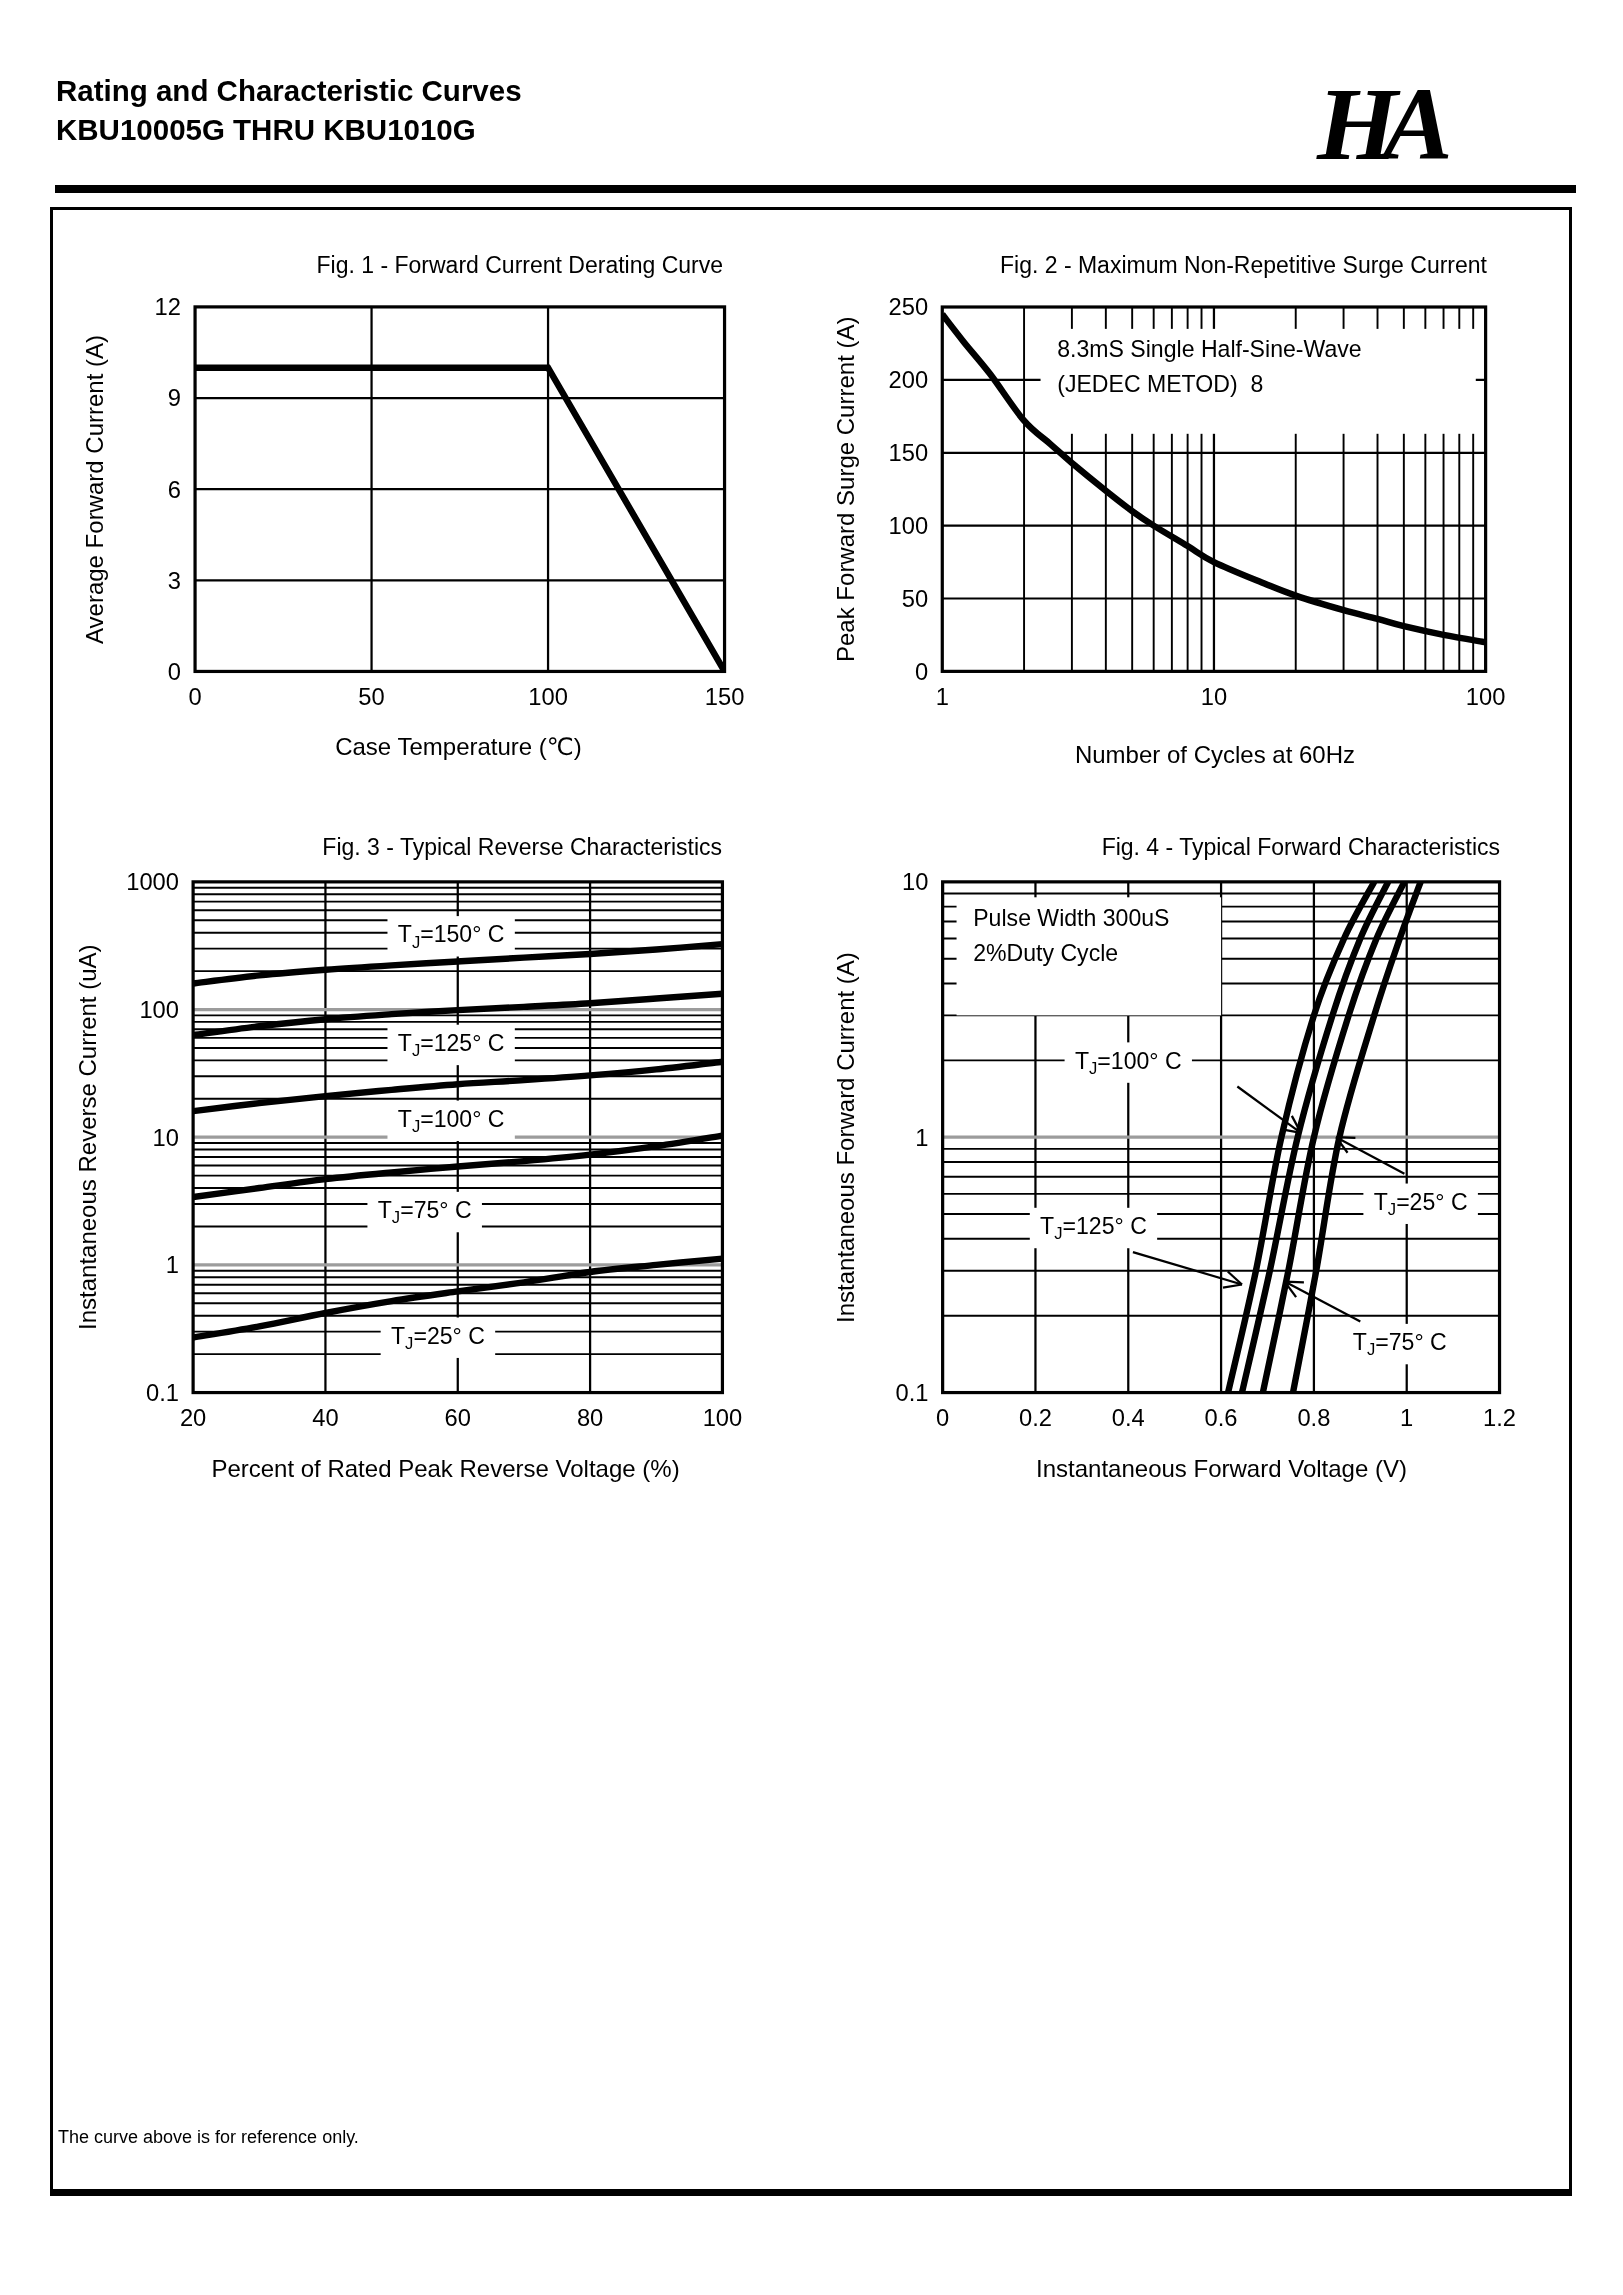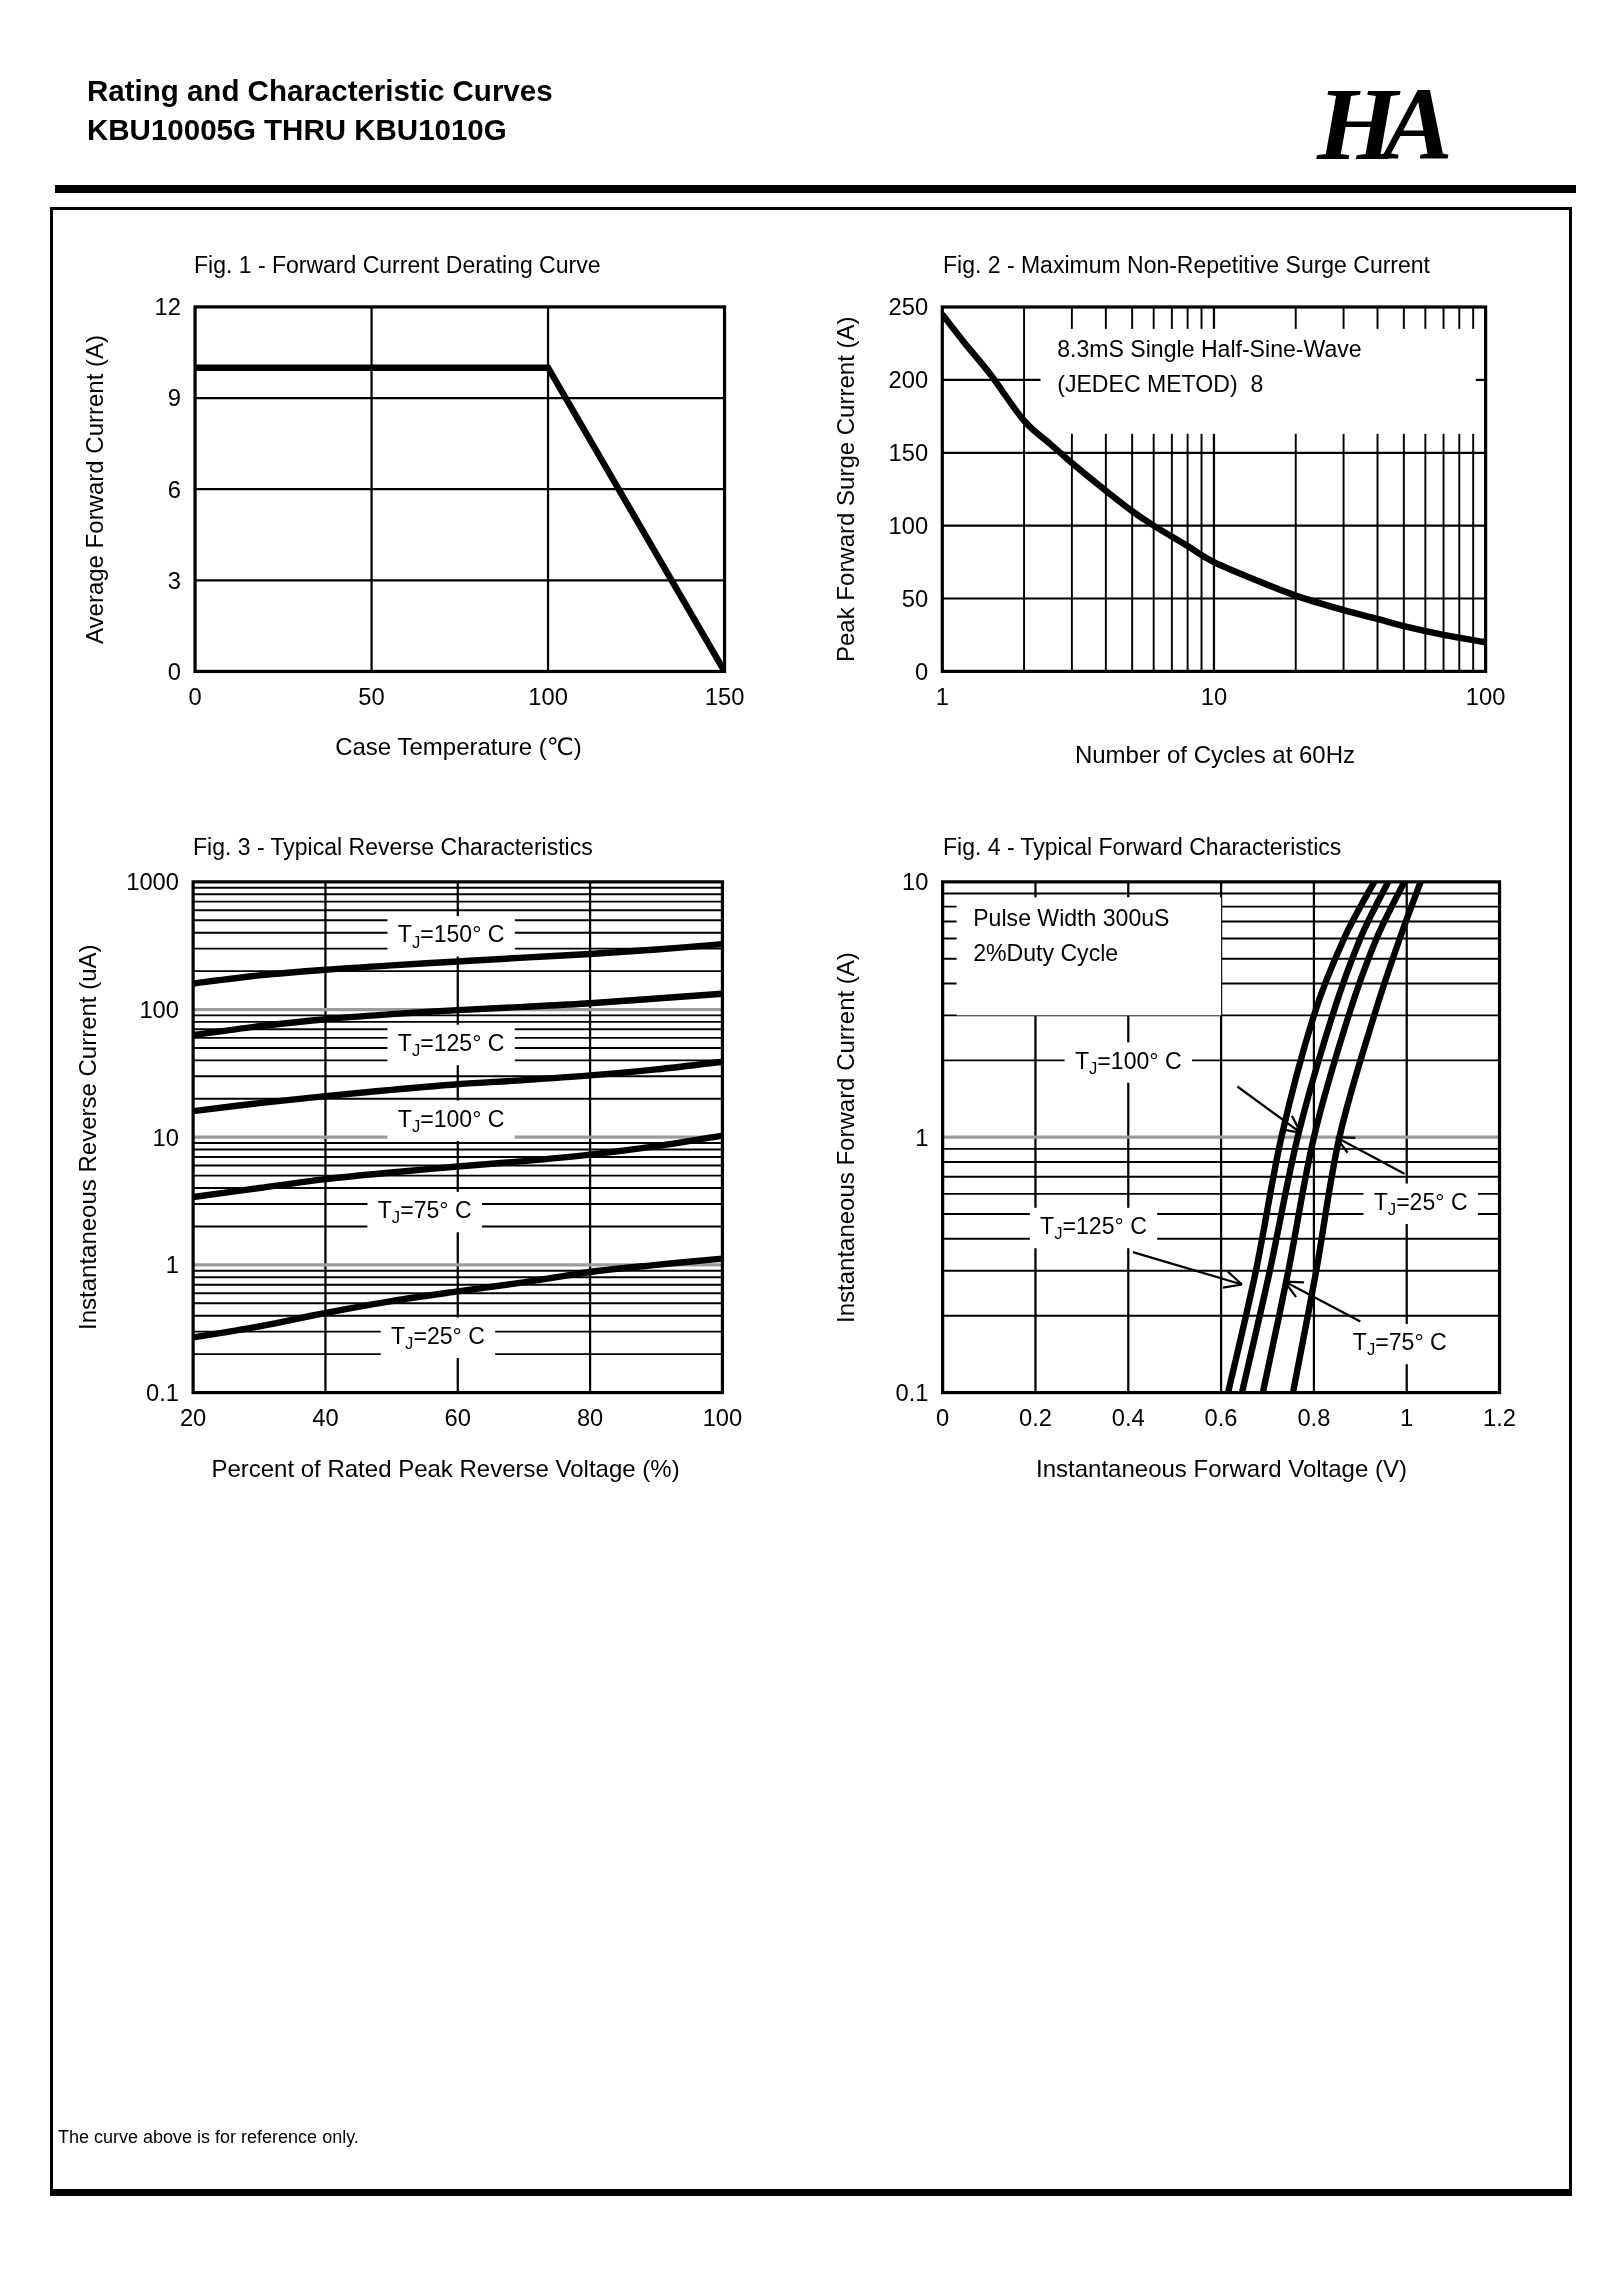--- a/index.html
+++ b/index.html
@@ -1,24 +1,24 @@
 <!DOCTYPE html>
 <html style="font-size:10.3px"><head>
 <meta charset="utf-8">
 <style>
   html,body{margin:0;padding:0;background:#fff;color:#000;
     font-family:"Liberation Sans","DejaVu Sans",sans-serif;}
   .page{position:relative;width:1624px;height:2295px;background:#fff;overflow:hidden;}
-  .hdr-title{position:absolute;left:56px;top:71px;font-weight:bold;font-size:29.5px;line-height:39px;margin-left:31px;}
+  .hdr-title{position:absolute;left:56px;top:71px;font-weight:bold;font-size:29.5px;line-height:39px;}
   .logo{position:absolute;left:1317px;top:72px;font-family:"Liberation Serif","DejaVu Serif",serif;
     font-style:italic;font-weight:bold;font-size:104px;line-height:104px;letter-spacing:-0.14em;}
   .hrule{position:absolute;left:55px;top:185px;width:1521px;height:7.7px;background:#000;}
   .frame{position:absolute;left:50px;top:207px;width:1522px;height:1989px;
     border:3.2px solid #000;border-bottom-width:7px;box-sizing:border-box;background:#fff;}
-  .fig-title{position:absolute;text-align:left;font-size:23px;white-space:nowrap;}
+  .fig-title{position:absolute;text-align:right;font-size:23px;white-space:nowrap;}
   .x-title{position:absolute;text-align:center;font-size:24px;white-space:nowrap;}
   .y-title{position:absolute;writing-mode:vertical-rl;transform:rotate(180deg);
     text-align:center;font-size:24px;width:31px;white-space:nowrap;}
   svg.plot{position:absolute;overflow:visible;}
   svg text{font-family:"Liberation Sans","DejaVu Sans",sans-serif;fill:#000;white-space:pre;}
   .footnote{position:absolute;left:58px;top:2127px;font-size:18px;}
   .t1{left:194px;top:252px;width:529px;} .t2{left:943px;top:252px;width:544px;}
   .t3{left:193px;top:834px;width:529px;} .t4{left:943px;top:834px;width:557px;}
   .xt1{left:194px;top:733px;width:529px;} .xt2{left:943px;top:733px;width:544px;margin-top:8px;}
   .xt3{left:181px;top:1455px;width:529px;} .xt4{left:943px;top:1455px;width:557px;}

